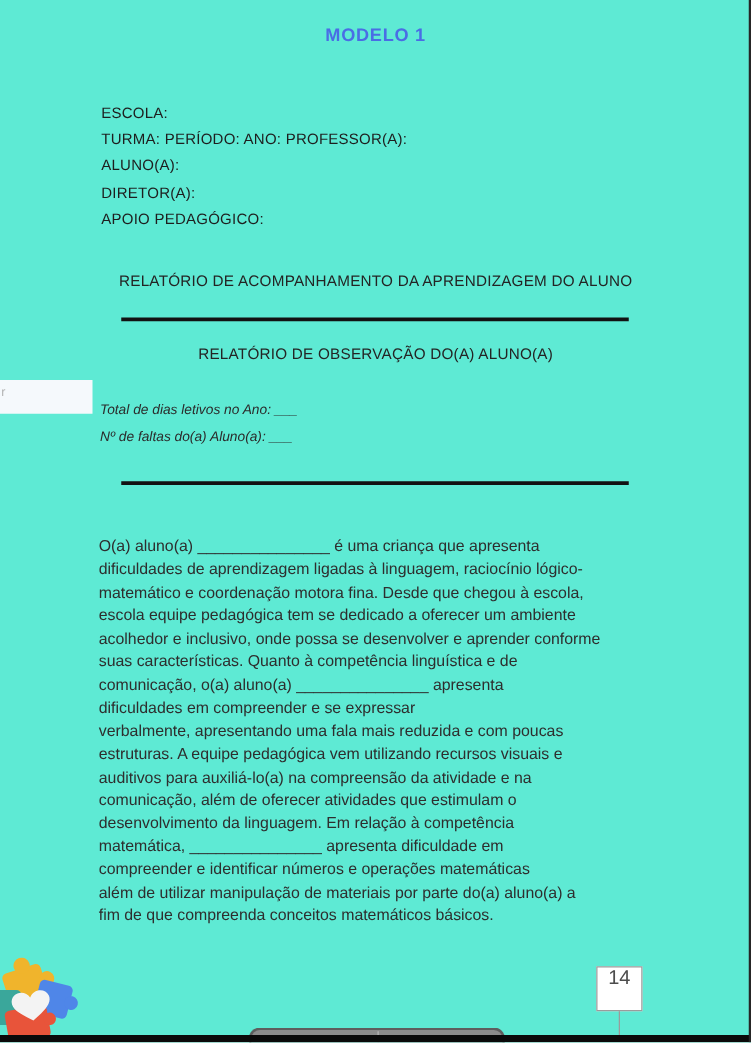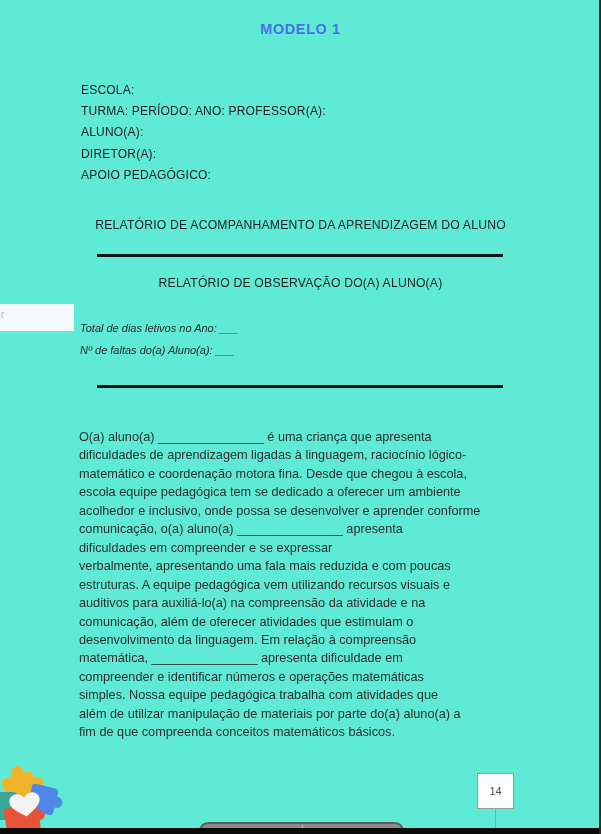--- a/index.html
+++ b/index.html
@@ -34,22 +34,22 @@
     font-size:11px; line-height:21.5px; color:#2b2b2b;
   }
   .paragraph {
     position:absolute; left:79px; top:428px; width:470px;
     font-size:12.7px; line-height:18.45px; color:#2e2e2e;
   }
   .logo { position:absolute; left:-3px; top:766px; }
   .page-num-box {
     position:absolute; left:477px; top:773px; width:37px; height:36px;
     border:1px solid #9b9b9b; background:#ffffff;
-    display:flex; align-items:center; justify-content:center;
-    font-size:11px; color:#4d4d4d;
+    display:flex; align-items:flex-start; justify-content:center;
+    font-size:16px; color:#4d4d4d;
   }
   .page-num-line { position:absolute; left:495px; top:809px; width:1px; height:20px; background:#9b9b9b; }
   .toolbar-pill {
     position:absolute; left:199px; top:822px; width:205px; height:14px;
     background:#8c8c8c; border:2px solid #5e5e5e; border-bottom:none;
     border-radius:9px 9px 0 0;
   }
   .toolbar-divider { position:absolute; left:50%; top:1px; width:1px; height:100%; background:#b5b5b5; }
   .bottom-bar { position:absolute; left:0; bottom:0; width:100%; height:6px; background:#0a0a0a; }
   .right-edge { position:absolute; right:0; top:0; width:2px; height:100%; background:#262626; }
@@ -85,30 +85,30 @@
   </div>
 
   <div class="rule rule-2"></div>
 
   <div class="paragraph">
     <div>O(a) aluno(a) _______________ é uma criança que apresenta</div>
     <div>dificuldades de aprendizagem ligadas à linguagem, raciocínio lógico-</div>
     <div>matemático e coordenação motora fina. Desde que chegou à escola,</div>
     <div>escola equipe pedagógica tem se dedicado a oferecer um ambiente</div>
     <div>acolhedor e inclusivo, onde possa se desenvolver e aprender conforme</div>
+    <div>suas características. Quanto à competência linguística e de</div>
     <div>comunicação, o(a) aluno(a) _______________ apresenta</div>
     <div>dificuldades em compreender e se expressar</div>
     <div>verbalmente, apresentando uma fala mais reduzida e com poucas</div>
     <div>estruturas. A equipe pedagógica vem utilizando recursos visuais e</div>
     <div>auditivos para auxiliá-lo(a) na compreensão da atividade e na</div>
     <div>comunicação, além de oferecer atividades que estimulam o</div>
-    <div>desenvolvimento da linguagem. Em relação à compreensão</div>
+    <div>desenvolvimento da linguagem. Em relação à competência</div>
     <div>matemática, _______________ apresenta dificuldade em</div>
     <div>compreender e identificar números e operações matemáticas</div>
-    <div>simples. Nossa equipe pedagógica trabalha com atividades que</div>
     <div>além de utilizar manipulação de materiais por parte do(a) aluno(a) a</div>
     <div>fim de que compreenda conceitos matemáticos básicos.</div>
   </div>
 
   <div class="logo">
     <svg width="70" height="66" viewBox="0 0 70 66">
 
       <g fill="#f0b42c" transform="rotate(-18 24 18)">
         <rect x="6" y="8" width="32" height="28" rx="4"></rect>
         <circle cx="24" cy="6" r="6.5"></circle>

